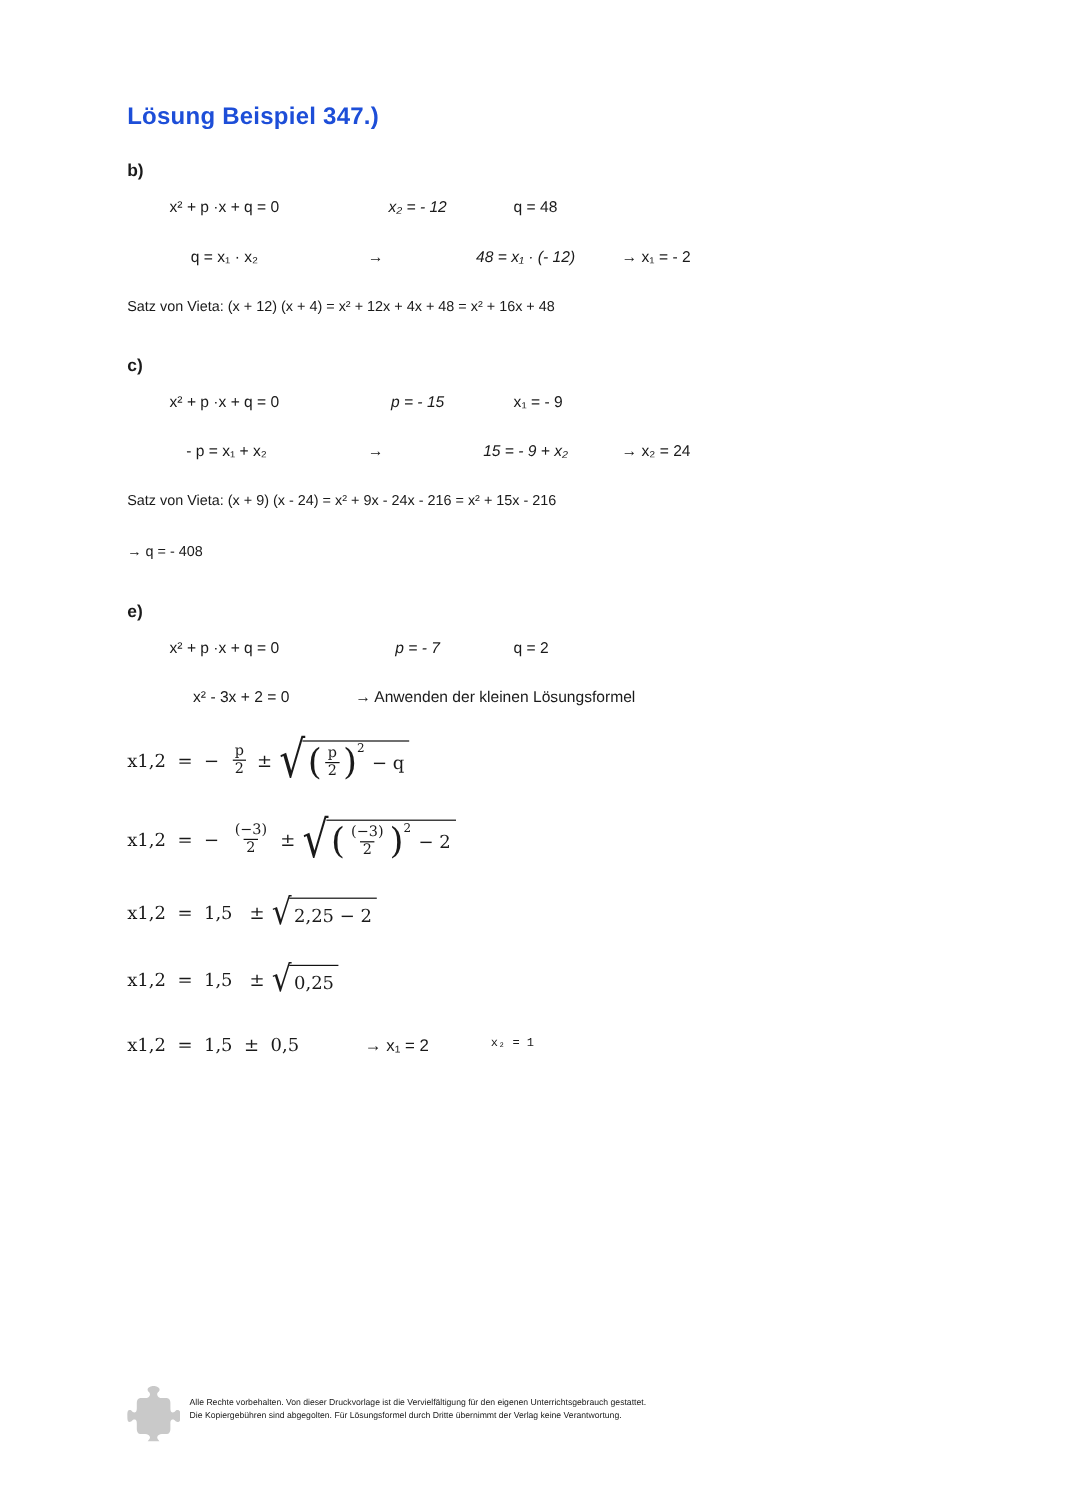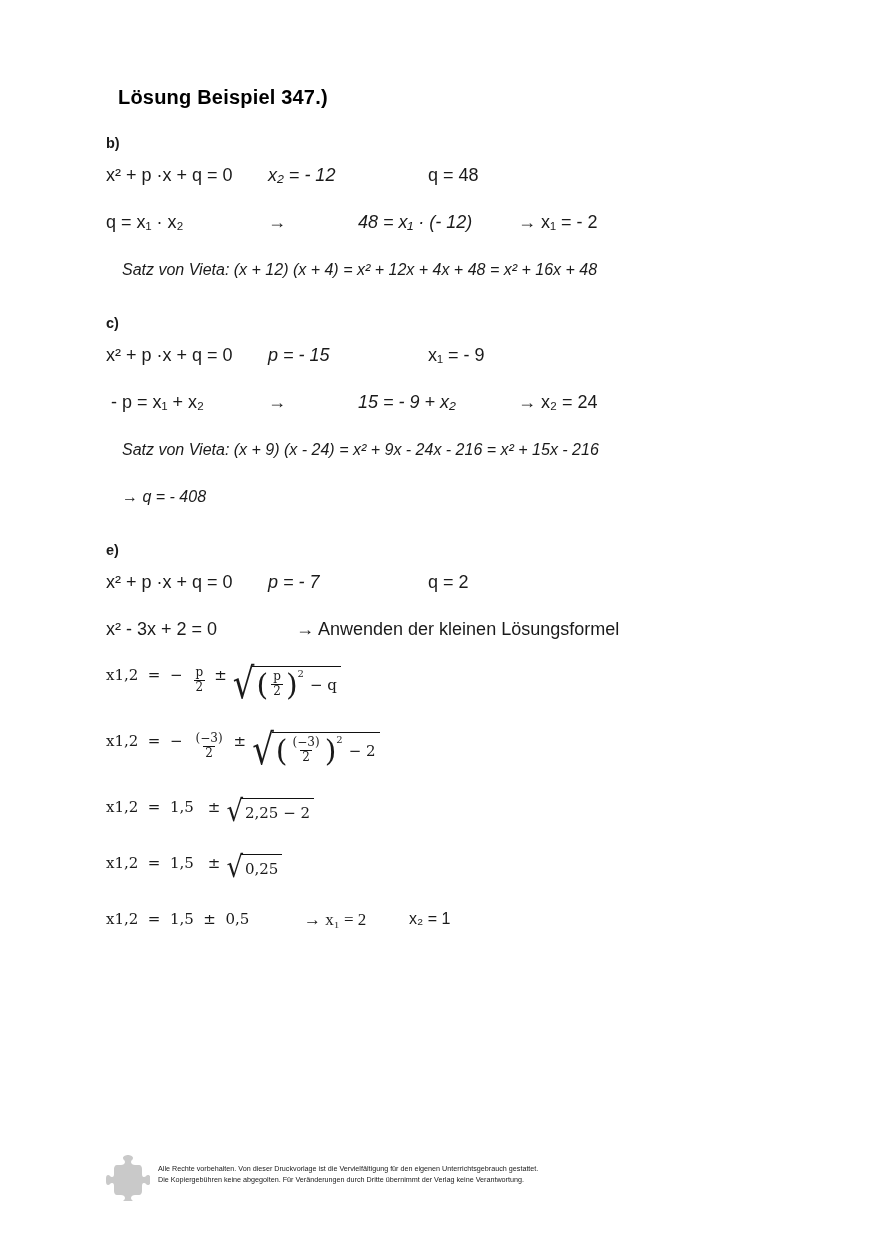--- a/index.html
+++ b/index.html
@@ -24,50 +24,50 @@
   .content {
     position: absolute;
     left: 106px;
     top: 86px;
     width: 680px;
   }
   .doc-title {
     font-size: 20px;
     font-weight: bold;
     letter-spacing: 0.2px;
-    margin: 0 0 26px 12px;
-    color: #000000;
+    margin: 0 0 26px 0;
+    color: #1d4ed8;
   }
   .sec-label {
     font-size: 14.5px;
     font-weight: bold;
     margin: 0 0 14px 0;
   }
   .sec-label.spaced { margin-top: 34px; }
   .line {
-    font-size: 16px;
+    font-size: 12px;
     line-height: 1.35;
-    margin: 0 0 26px 16px;
+    margin: 0 0 26px 0;
     white-space: pre;
-    font-style: italic;
   }
   .cols {
     display: flex;
-    font-size: 18px;
+    font-size: 13px;
     margin: 0 0 26px 0;
     white-space: pre;
+    text-align: center;
   }
   .c1 { width: 162px; flex: 0 0 auto; }
   .c2 { width: 160px; flex: 0 0 auto; font-style: italic; }
   .c3 { flex: 0 0 auto; }
   .arrowcol { width: 90px; flex: 0 0 auto; }
   
   .frow {
     display: flex;
-    align-items: flex-start;
+    align-items: center;
     font-family: "DejaVu Serif", serif;
     font-size: 15px;
     margin: 0 0 26px 0;
     height: 40px;
   }
   .frow .lhs {
     margin-right: 8px;
     white-space: pre;
   }
   .frac {
@@ -258,31 +258,31 @@
       <span class="lhs">x1,2  =  1,5</span>
       <span class="op">±</span>
       <span class="sqrt">
         <span class="radsign">√</span>
         <span class="radicand">0,25</span>
       </span>
     </div>
 
     <div class="frow" style="height:26px">
       <span class="lhs" style="width:190px;display:inline-block">x1,2  =  1,5  ±  0,5</span>
-      <span style="width:105px;display:inline-block;font-family:Liberation Serif, serif;font-size:17px">→ x₁ = 2</span>
-      <span style="font-family:Liberation Sans, sans-serif;font-size:16px">x₂ = 1</span>
+      <span style="width:105px;display:inline-block;font-family:Liberation Sans, sans-serif;font-size:14px">→ x₁ = 2</span>
+      <span style="font-family:Liberation Mono, monospace;font-size:10px">x₂ = 1</span>
     </div>
 
   </div>
 
   <div class="footer">
     <div class="footer-logo">
       <svg width="44" height="46" viewBox="0 0 44 46">
         <path d="M17 3 c0-2 3-3 5-3 s5 1 5 3 c0 2-2 2-2 4 c0 2 2 3 4 3 h4 c2 0 3 2 3 4 v4 c0 2 0 4 2 4 c2 0 2-2 4-2 c2 0 3 3 3 5 s-1 5-3 5 c-2 0-2-2-4-2 c-2 0-2 2-2 4 v4 c0 2-1 4-3 4 h-4 c-2 0-4 1-4 3 c0 2 2 2 2 4 c0 2-3 3-5 3 s-5-1-5-3 c0-2 2-2 2-4 c0-2-2-3-4-3 H11 c-2 0-3-2-3-4 v-4 c0-2 0-4-2-4 c-2 0-2 2-4 2 c-2 0-2-3-2-5 s0-5 2-5 c2 0 2 2 4 2 c2 0 2-2 2-4 v-4 c0-2 1-4 3-4 h4 c2 0 4-1 4-3 c0-2-2-2-2-4 z" fill="#c9c9c9"></path>
       </svg>
     </div>
     <div class="footer-text">
       <div>Alle Rechte vorbehalten. Von dieser Druckvorlage ist die Vervielfältigung für den eigenen Unterrichtsgebrauch gestattet.</div>
-      <div>Die Kopiergebühren keine abgegolten. Für Veränderungen durch Dritte übernimmt der Verlag keine Verantwortung.</div>
+      <div>Die Kopiergebühren sind abgegolten. Für Lösungsformel durch Dritte übernimmt der Verlag keine Verantwortung.</div>
     </div>
   </div>
 
 </div>
 
 </body></html>

